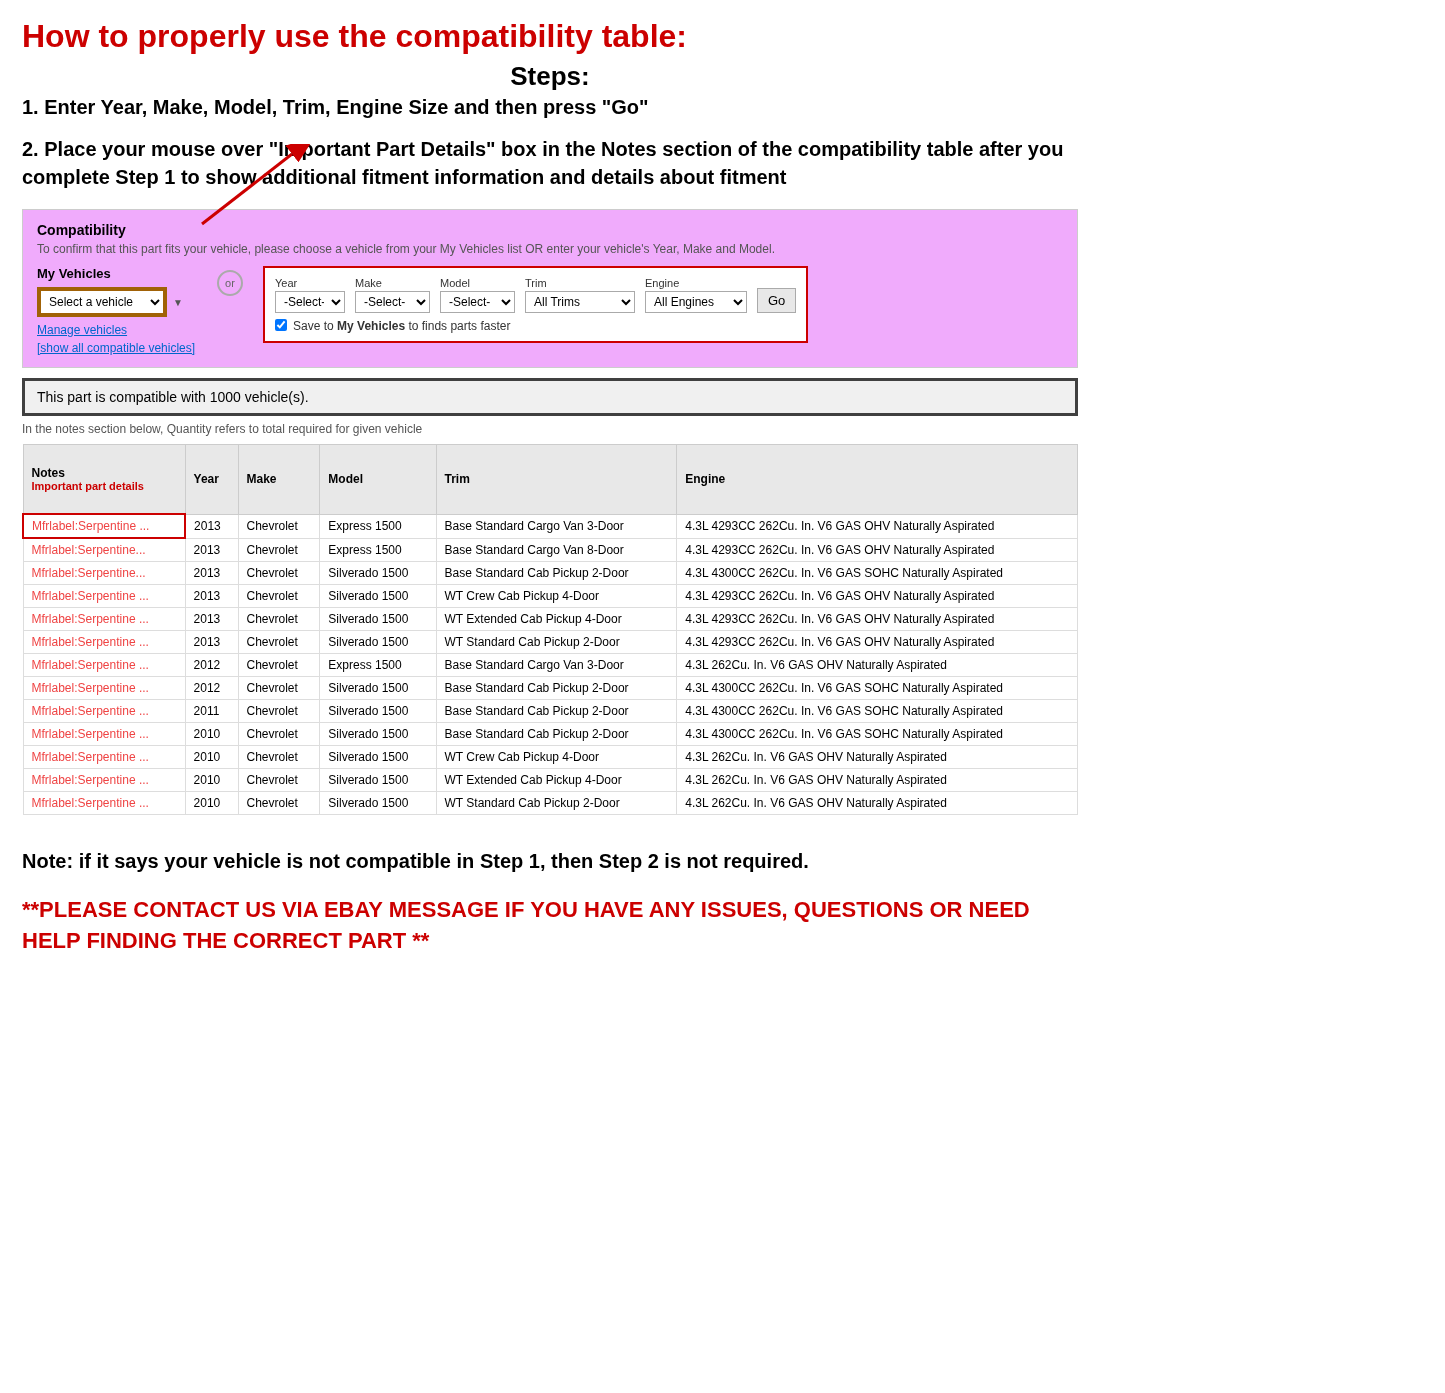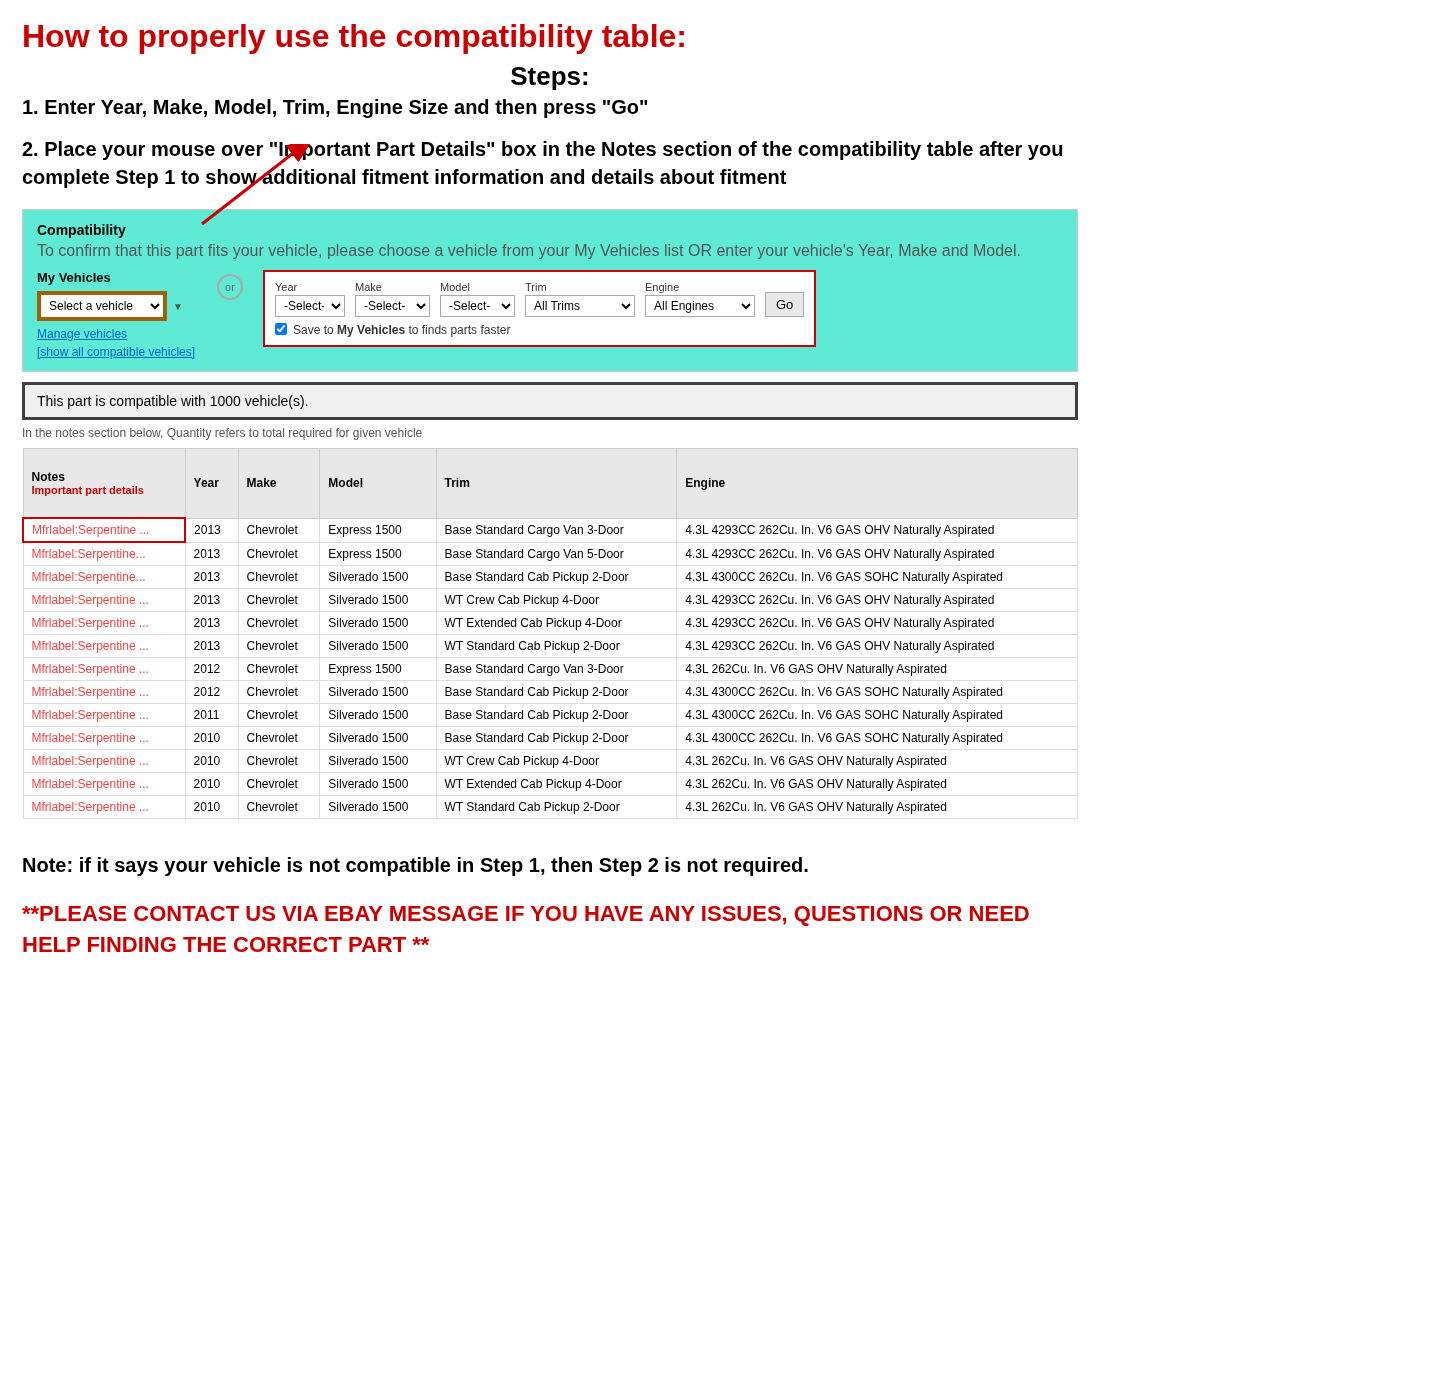--- a/index.html
+++ b/index.html
@@ -30,32 +30,32 @@
     }
     .step2-text {
       font-size: 20px;
       font-weight: bold;
       color: #000;
       margin-bottom: 18px;
       line-height: 1.4;
     }
     .compat-box {
       border: 1px solid #ccc;
-      background: #5eead4;
+      background: #f0abfc;
       padding: 12px 14px;
       margin-bottom: 10px;
       position: relative;
     }
     .compat-title {
       font-weight: bold;
       font-size: 14px;
       margin-bottom: 4px;
     }
     .compat-subtitle {
-      font-size: 16px;
+      font-size: 12px;
       color: #555;
       margin-bottom: 10px;
     }
     .compat-row {
       display: flex;
       align-items: flex-start;
       gap: 20px;
     }
     .my-vehicles-section {
       min-width: 160px;
@@ -275,21 +275,21 @@
             </select>
           </div>
           <div class="field-group">
             <span class="field-label">Trim</span>
             <select class="field-select" style="width:110px;">
               <option>All Trims</option>
             </select>
           </div>
           <div class="field-group">
             <span class="field-label">Engine</span>
-            <select class="field-select" style="width:110px;">
+            <select class="field-select" style="width:102px;">
               <option>All Engines</option>
             </select>
           </div>
           <button class="go-btn">Go</button>
         </div>
         <div class="save-row">
           <input type="checkbox" class="save-checkbox" checked="" style="">
           <span class="save-text">Save to <b>My Vehicles</b> to finds parts faster</span>
         </div>
       </div>
@@ -321,21 +321,21 @@
         <td>Chevrolet</td>
         <td>Express 1500</td>
         <td>Base Standard Cargo Van 3-Door</td>
         <td>4.3L 4293CC 262Cu. In. V6 GAS OHV Naturally Aspirated</td>
       </tr>
       <tr>
         <td class="notes-col">Mfrlabel:Serpentine...</td>
         <td>2013</td>
         <td>Chevrolet</td>
         <td>Express 1500</td>
-        <td>Base Standard Cargo Van 5-Door</td>
+        <td>Base Standard Cargo Van 8-Door</td>
         <td>4.3L 4293CC 262Cu. In. V6 GAS OHV Naturally Aspirated</td>
       </tr>
       <tr>
         <td class="notes-col">Mfrlabel:Serpentine...</td>
         <td>2013</td>
         <td>Chevrolet</td>
         <td>Silverado 1500</td>
         <td>Base Standard Cab Pickup 2-Door</td>
         <td>4.3L 4300CC 262Cu. In. V6 GAS SOHC Naturally Aspirated</td>
       </tr>

